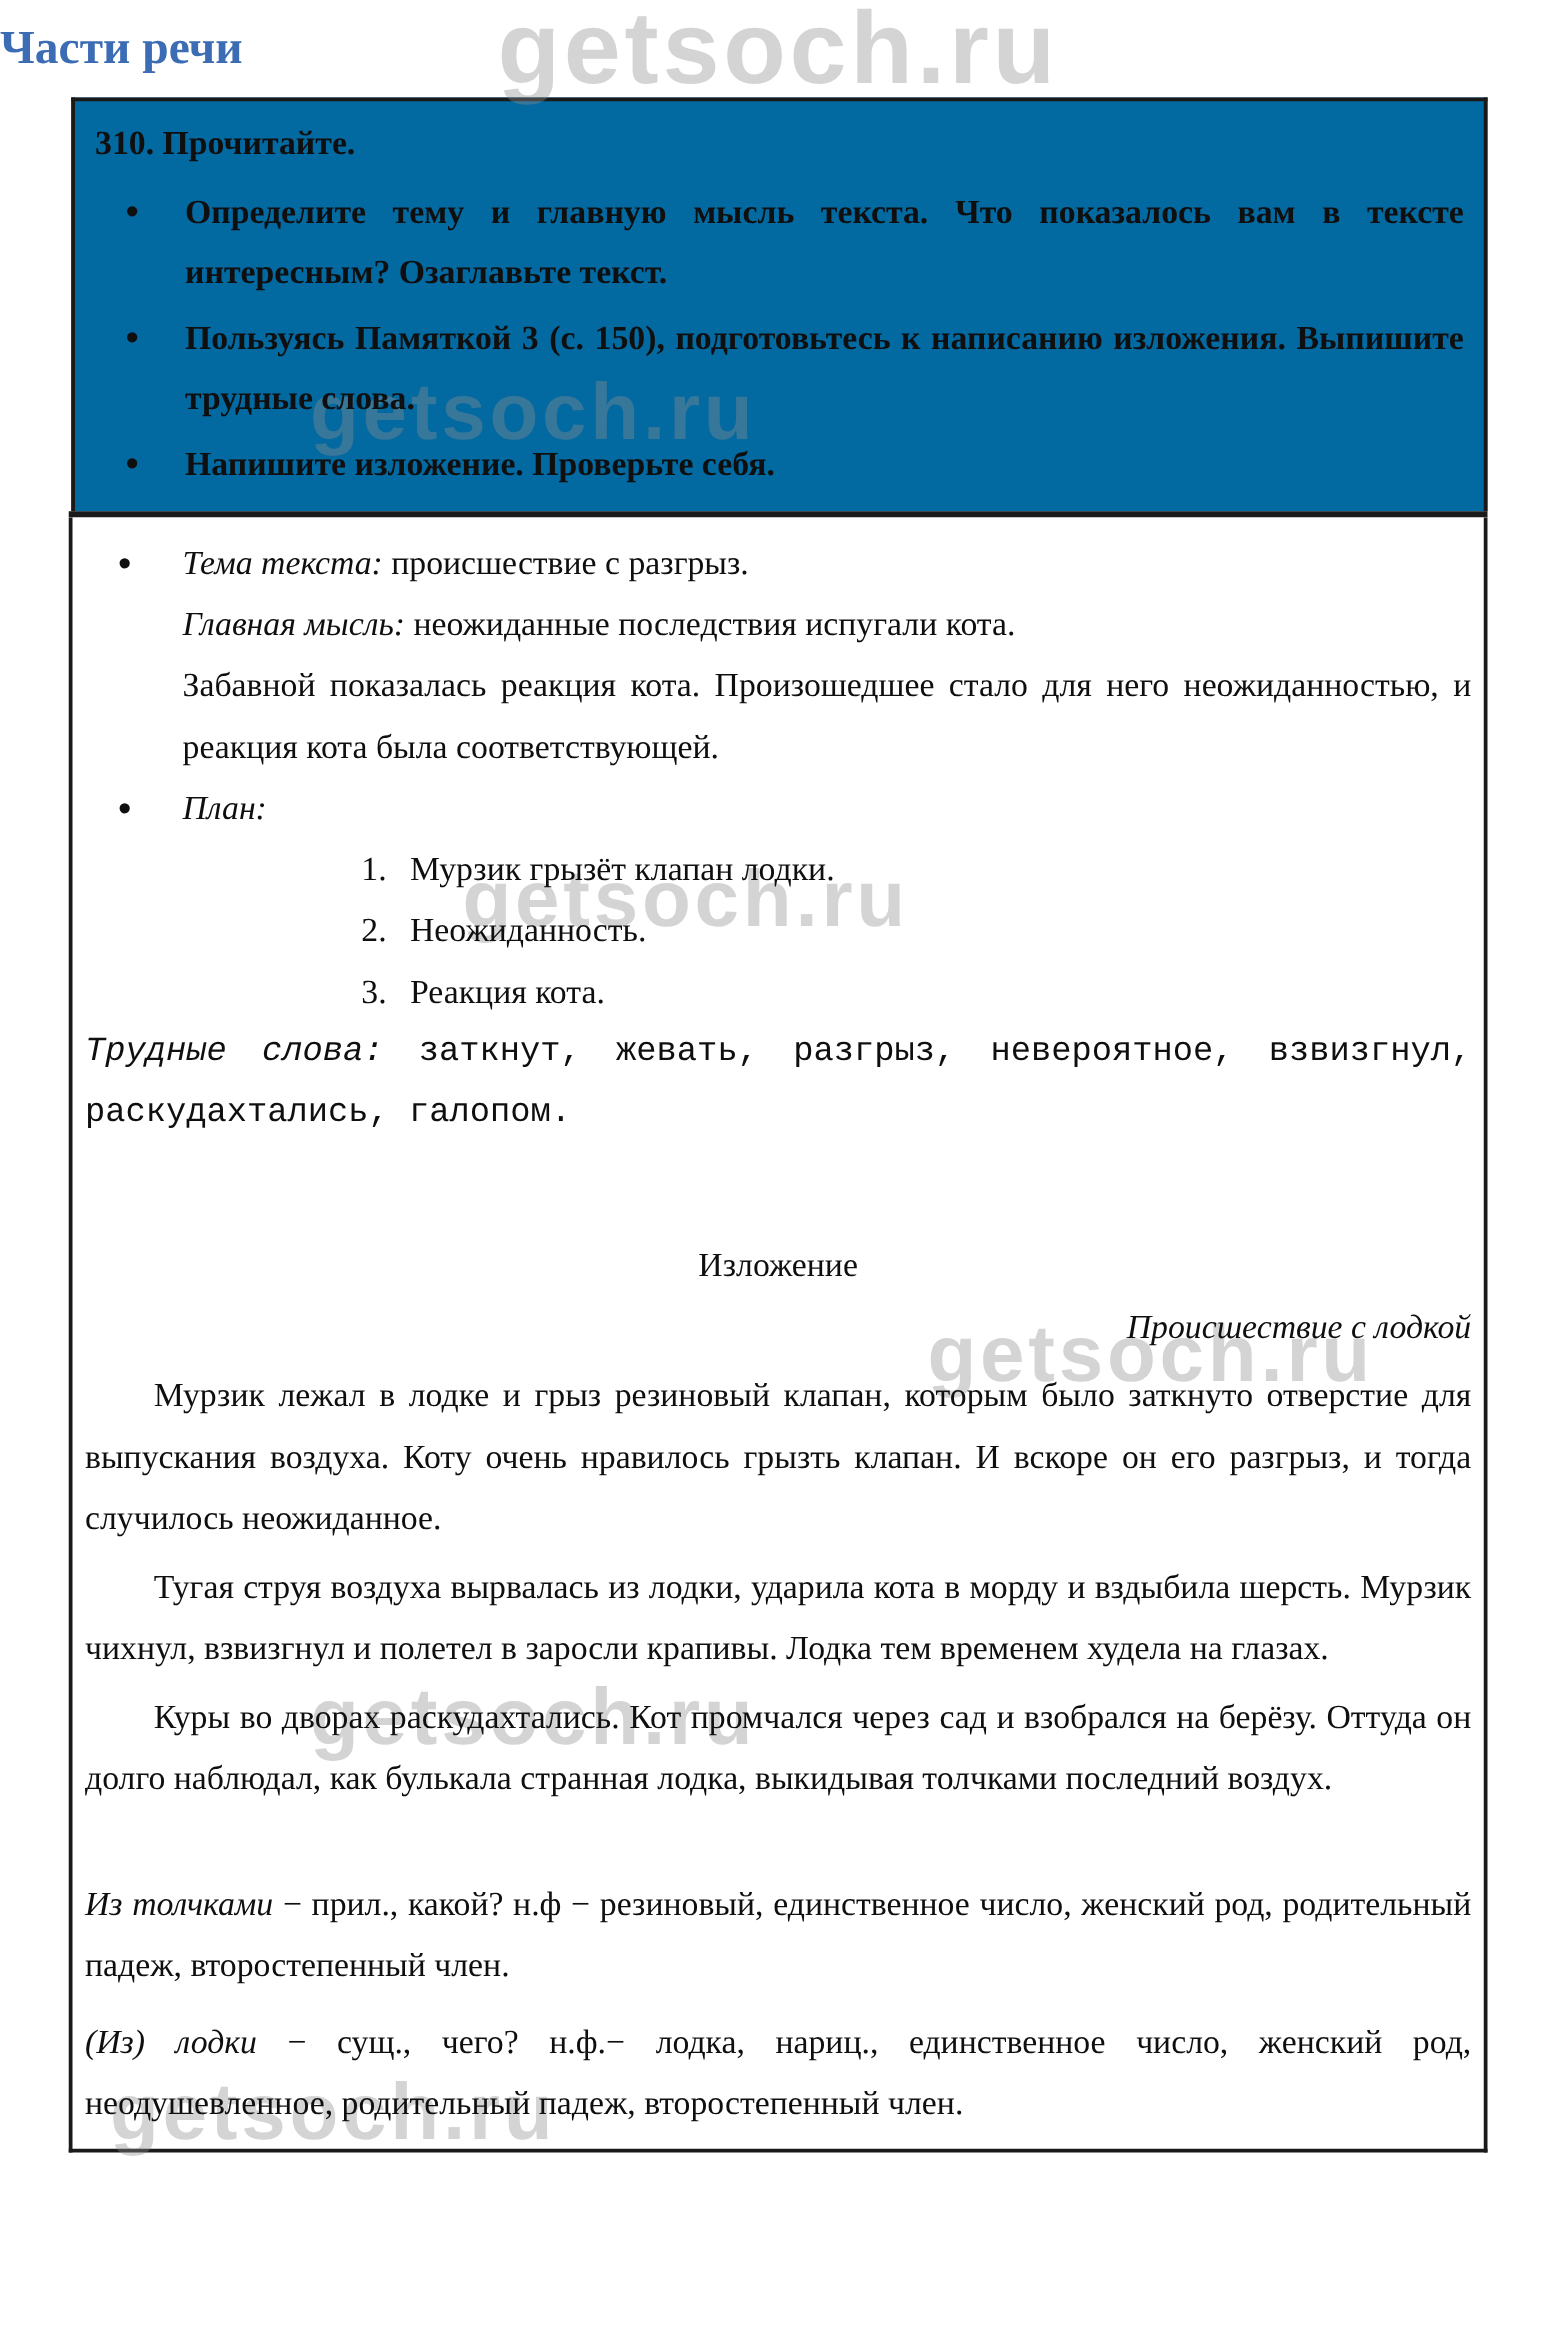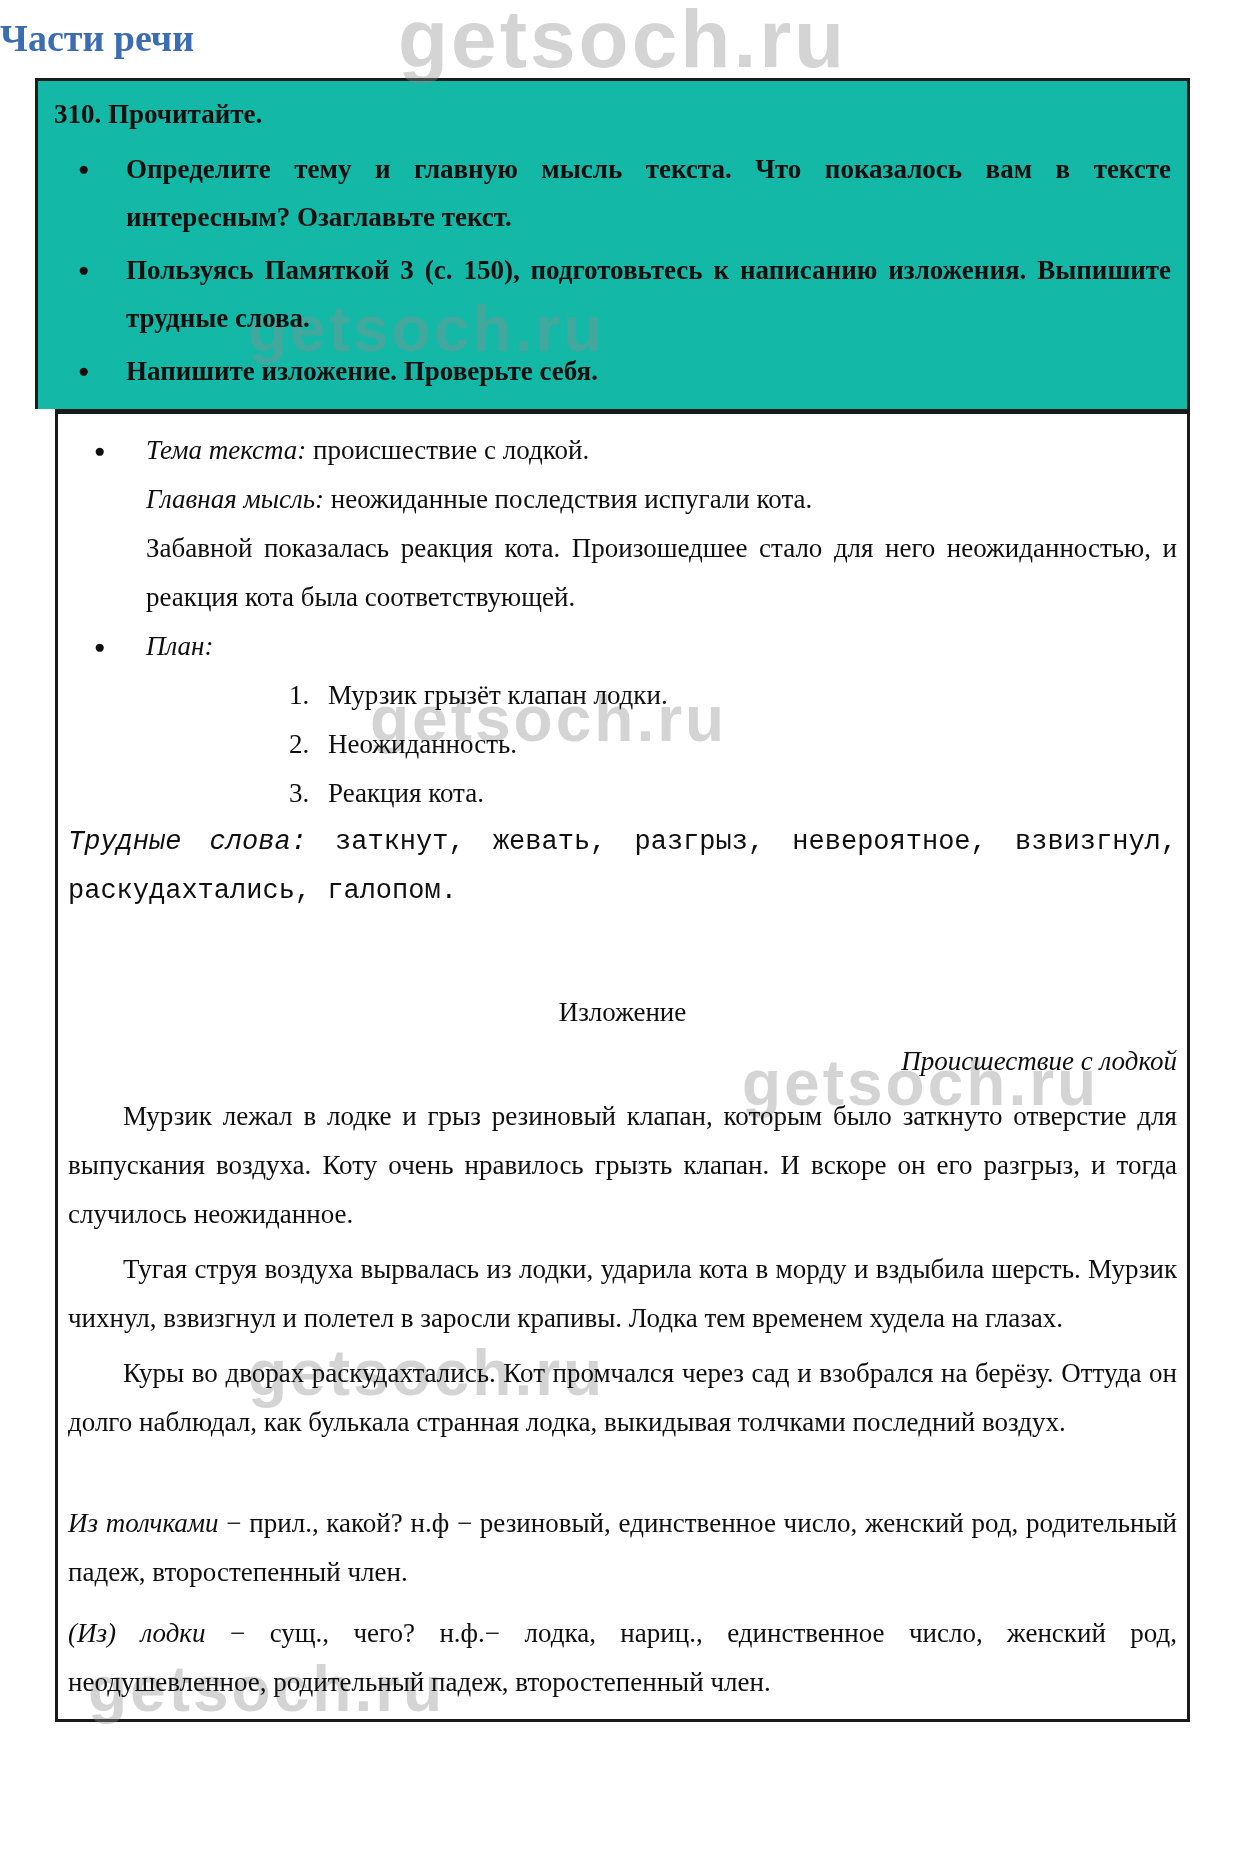--- a/index.html
+++ b/index.html
@@ -38,24 +38,24 @@
     padding-top: 16px;
     height: 58px;
     text-align: left;
     font-size: 38px;
     font-weight: bold;
     color: #3b6cb4;
   }
 
   
   .exercise-box {
-    margin: 4px 51px 0 35px;
+    margin: 4px 51px 0 57px;
     border: 3px solid #1a1a1a;
     border-bottom: none;
-    background: #14b8a6;
+    background: #0369a1;
     padding: 10px 16px 14px 16px;
     font-size: 27px;
     font-weight: bold;
   }
   .exercise-box > * { position: relative; z-index: 2; }
   .ex-heading {
     line-height: 46px;
     margin-bottom: 8px;
   }
   .ex-item {
@@ -168,21 +168,21 @@
   </div>
 </section>
 
 <div class="box-divider"></div>
 
 <section class="answer-box">
 
   <p class="ans-line">
     <span class="bullet-dot">●</span>
     <span class="lbl">Тема текста:</span>
-    <span>происшествие с лодкой.</span>
+    <span>происшествие с разгрыз.</span>
   </p>
 
   <p class="ans-line">
     <span class="lbl">Главная мысль:</span>
     <span>неожиданные последствия испугали кота.</span>
   </p>
 
   <p class="ans-line">Забавной показалась реакция кота. Произошедшее стало для него неожиданностью, и реакция кота была соответствующей.</p>
 
   <p class="ans-line">

